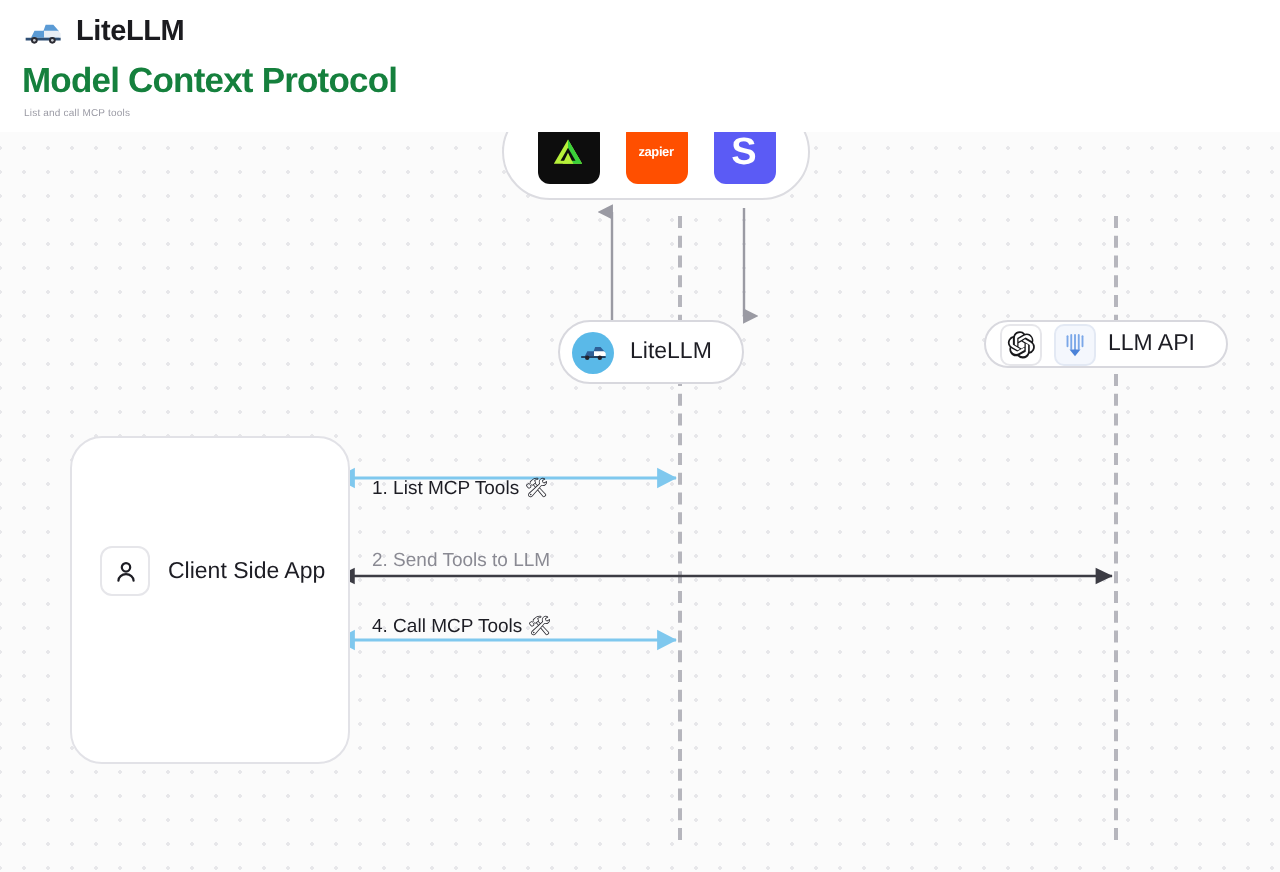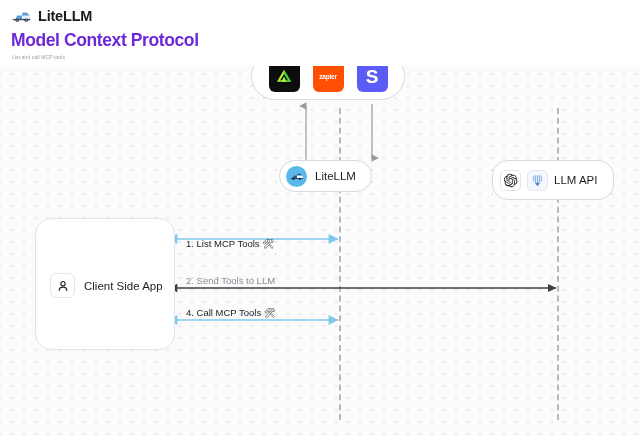--- a/index.html
+++ b/index.html
@@ -41,21 +41,21 @@
     color: #1b1b1f;
     letter-spacing: -0.2px;
   }
 
   .page-title {
     position: absolute;
     left: 11px;
     top: 30px;
     font-size: 17.5px;
     font-weight: 700;
-    color: #6d28d9;
+    color: #15803d;
     letter-spacing: -0.4px;
   }
   .page-subtitle {
     position: absolute;
     left: 12px;
     top: 54px;
     font-size: 5px;
     color: #9a9aa4;
     letter-spacing: 0.1px;
   }
@@ -151,21 +151,21 @@
     font-size: 11.5px;
     color: #1d1d24;
     white-space: nowrap;
   }
 
   
   .node-llmapi {
     position: absolute;
     left: 492px;
     top: 94px;
-    height: 40px;
+    height: 24px;
     padding: 0 16px 0 7px;
     background: #ffffff;
     border: 1px solid #d8d8de;
     border-radius: 16px;
     display: flex;
     align-items: center;
     gap: 6px;
   }
   .api-chip {
     width: 21px;
@@ -178,21 +178,21 @@
   }
   .api-chip-openai { background: #ffffff; border: 1px solid #e6e6ea; }
   .api-chip-anthropic { background: #f4f7fd; border: 1px solid #e3e9f4; }
 
   
   .node-client {
     position: absolute;
     left: 35px;
     top: 152px;
     width: 140px;
-    height: 132px;
+    height: 164px;
     background: #ffffff;
     border: 1px solid #e2e2e7;
     border-radius: 16px;
   }
   .client-inner {
     position: absolute;
     left: 14px;
     top: 54px;
     display: flex;
     align-items: center;

